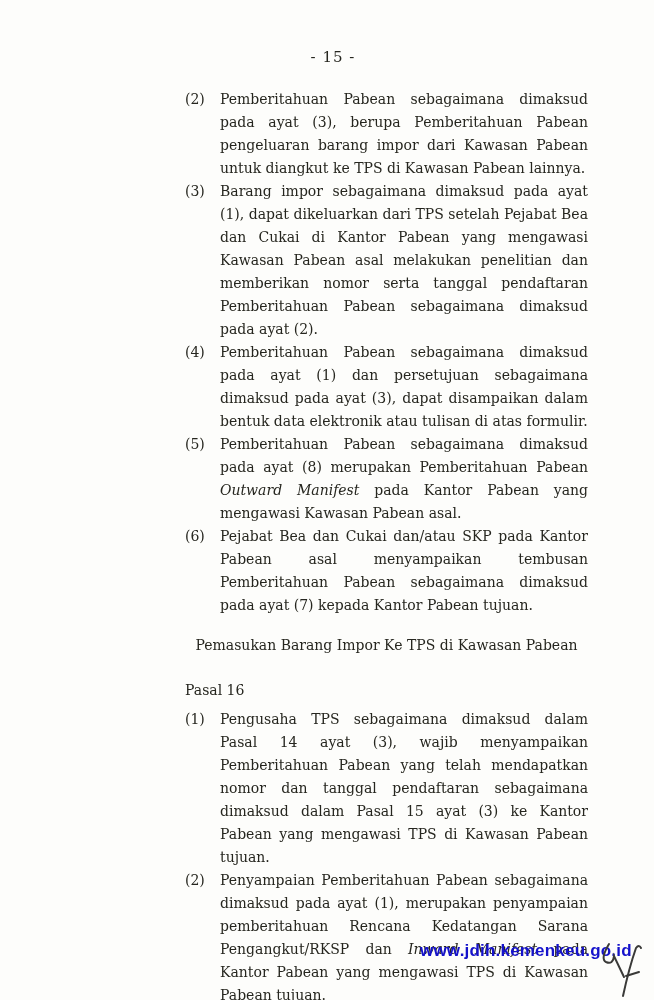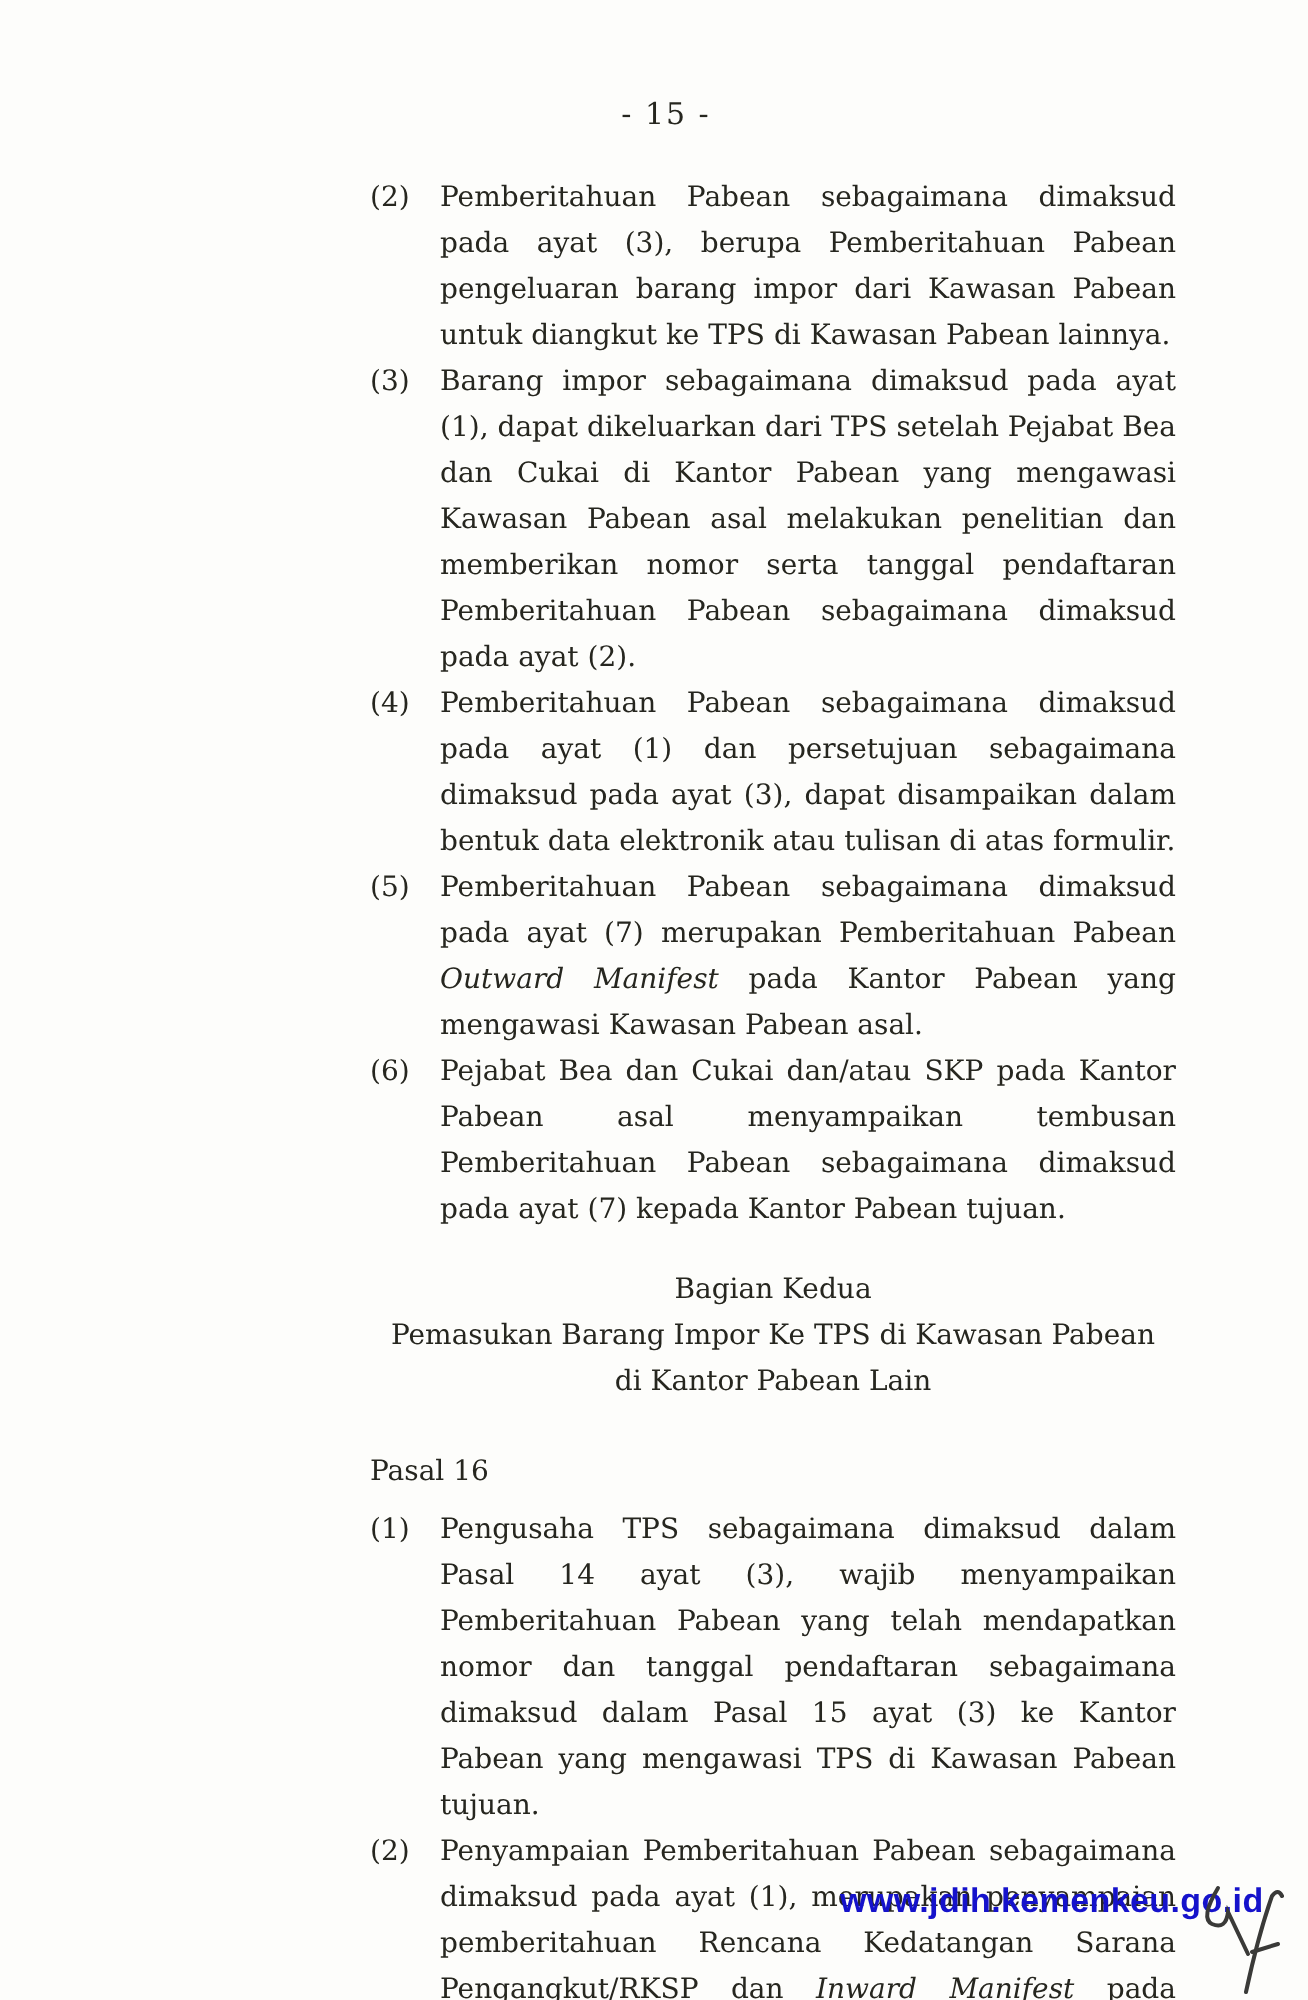--- a/index.html
+++ b/index.html
@@ -48,31 +48,29 @@
     <div class="item">
       <div class="num">(3)</div>
       <div class="body"><span>Barang impor sebagaimana dimaksud pada ayat (1), dapat dikeluarkan dari TPS setelah Pejabat Bea dan Cukai di Kantor Pabean yang mengawasi Kawasan Pabean asal melakukan penelitian dan memberikan nomor serta tanggal pendaftaran Pemberitahuan Pabean sebagaimana dimaksud pada ayat (2).</span></div>
     </div>
     <div class="item">
       <div class="num">(4)</div>
       <div class="body"><span>Pemberitahuan Pabean sebagaimana dimaksud pada ayat (1) dan persetujuan sebagaimana dimaksud pada ayat (3), dapat disampaikan dalam bentuk data elektronik atau tulisan di atas formulir.</span></div>
     </div>
     <div class="item">
       <div class="num">(5)</div>
-      <div class="body"><span>Pemberitahuan Pabean sebagaimana dimaksud pada ayat (7) merupakan Pemberitahuan Pabean </span><span class="it">Outward Manifest</span><span> pada Kantor Pabean yang mengawasi Kawasan Pabean asal.</span></div>
+      <div class="body"><span>Pemberitahuan Pabean sebagaimana dimaksud pada ayat (8) merupakan Pemberitahuan Pabean </span><span class="it">Outward Manifest</span><span> pada Kantor Pabean yang mengawasi Kawasan Pabean asal.</span></div>
     </div>
     <div class="item">
       <div class="num">(6)</div>
       <div class="body"><span>Pejabat Bea dan Cukai dan/atau SKP pada Kantor Pabean asal menyampaikan tembusan Pemberitahuan Pabean sebagaimana dimaksud pada ayat (7) kepada Kantor Pabean tujuan.</span></div>
     </div>
 
     <div class="section-heading">
-      <div>Bagian Kedua</div>
       <div>Pemasukan Barang Impor Ke TPS di Kawasan Pabean</div>
-      <div>di Kantor Pabean Lain</div>
     </div>
 
     <div class="pasal-title">Pasal 16</div>
 
     <div class="item">
       <div class="num">(1)</div>
       <div class="body"><span>Pengusaha TPS sebagaimana dimaksud dalam Pasal 14 ayat (3), wajib menyampaikan Pemberitahuan Pabean yang telah mendapatkan nomor dan tanggal pendaftaran sebagaimana dimaksud dalam Pasal 15 ayat (3) ke Kantor Pabean yang mengawasi TPS di Kawasan Pabean tujuan.</span></div>
     </div>
     <div class="item">
       <div class="num">(2)</div>

